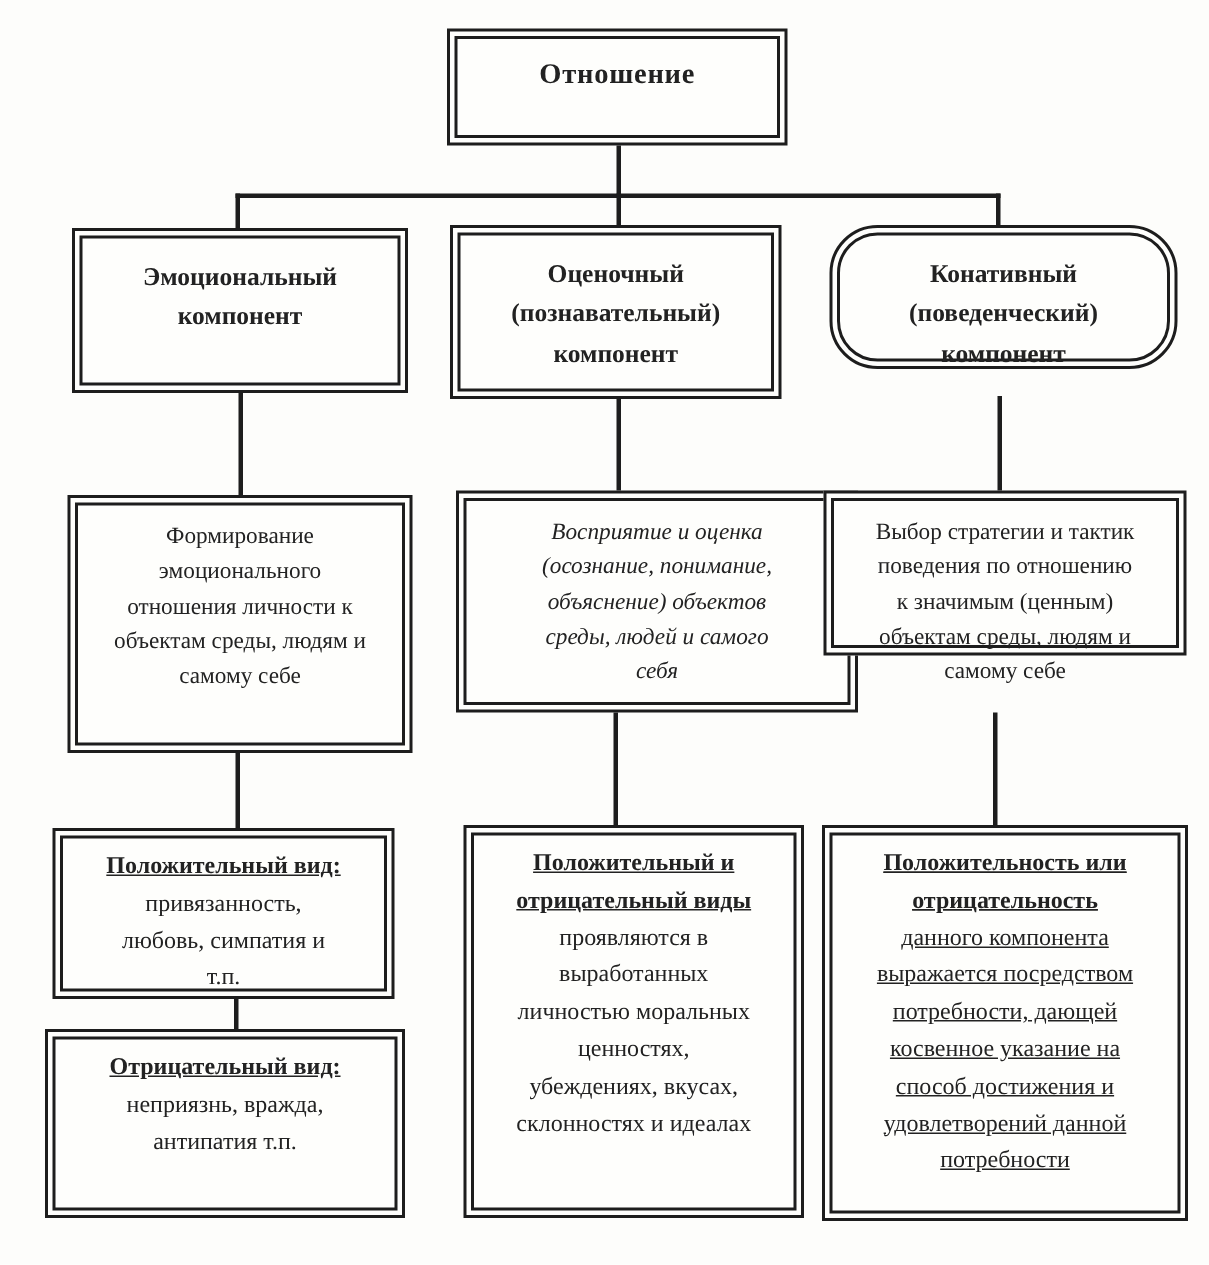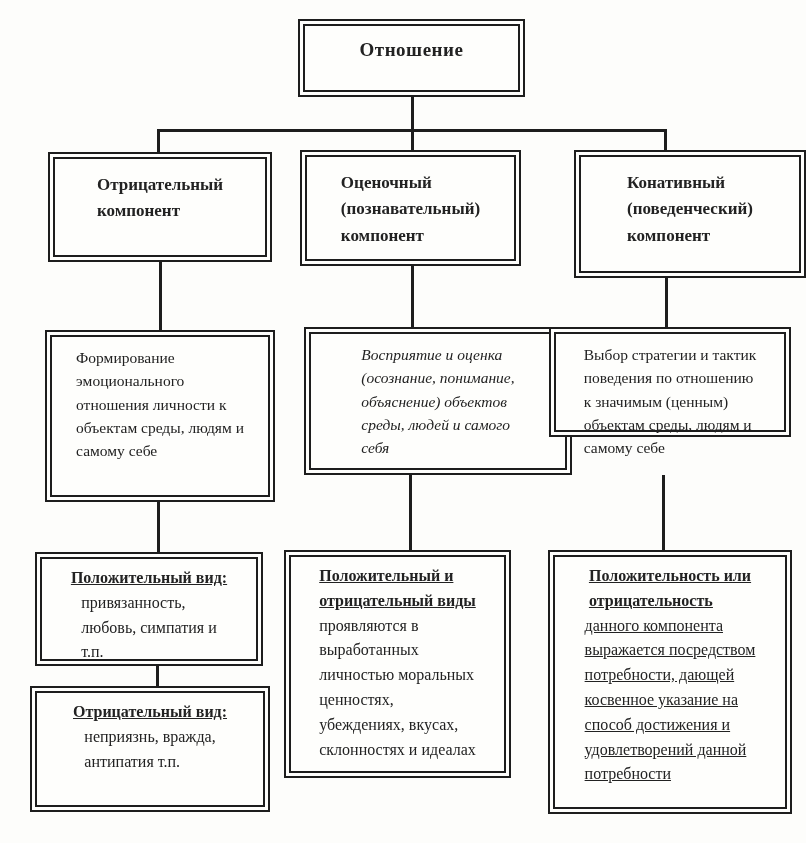--- a/index.html
+++ b/index.html
@@ -14,20 +14,21 @@
     overflow: hidden;
   }
   .box {
     position: absolute;
     box-sizing: border-box;
     border: 7px double #1d1d1d;
     background: #fefefc;
     display: flex;
     flex-direction: column;
     align-items: center;
+    text-align: center;
   }
   .line {
     position: absolute;
     background: #1d1d1d;
   }
   .root-label {
     font-size: 19px;
     font-weight: bold;
     letter-spacing: 0.5px;
     padding-top: 13px;
@@ -78,31 +79,31 @@
   <div class="line" style="left:157px; top:468px; width:3px;   height:86px;"></div>
   <div class="line" style="left:409px; top:473px; width:3px;   height:79px;"></div>
   <div class="line" style="left:662px; top:475px; width:3px;   height:77px;"></div>
   <div class="line" style="left:156px; top:664px; width:3px;   height:24px;"></div>
 
   <div class="box" style="left:298px; top:19px; width:227px; height:78px;">
     <span class="root-label">Отношение</span>
   </div>
 
   <div class="box" style="left:48px; top:152px; width:224px; height:110px;">
-    <span class="head-label">Отрицательный
+    <span class="head-label">Эмоциональный
 компонент</span>
   </div>
 
   <div class="box" style="left:300px; top:150px; width:221px; height:116px;">
     <span class="head-label">Оценочный
 (познавательный)
 компонент</span>
   </div>
 
-  <div class="box" style="left:574px; top:150px; width:232px; height:128px;">
+  <div class="box" style="left:553px; top:150px; width:232px; height:96px;border-radius:32px;">
     <span class="head-label">Конативный
 (поведенческий)
 компонент</span>
   </div>
 
   <div class="box" style="left:45px; top:330px; width:230px; height:172px;">
     <span class="desc-label">Формирование
 эмоционального
 отношения личности к
 объектам среды, людям и
@@ -131,21 +132,21 @@
 любовь, симпатия и
 т.п.</span>
   </div>
 
   <div class="box" style="left:30px; top:686px; width:240px; height:126px;">
     <span class="type-title">Отрицательный вид:</span>
     <span class="type-body">неприязнь, вражда,
 антипатия т.п.</span>
   </div>
 
-  <div class="box" style="left:284px; top:550px; width:227px; height:228px;">
+  <div class="box" style="left:309px; top:550px; width:227px; height:262px;">
     <span class="type-title">Положительный и
 отрицательный виды</span>
     <span class="type-body">проявляются в
 выработанных
 личностью моральных
 ценностях,
 убеждениях, вкусах,
 склонностях и идеалах</span>
   </div>
 

